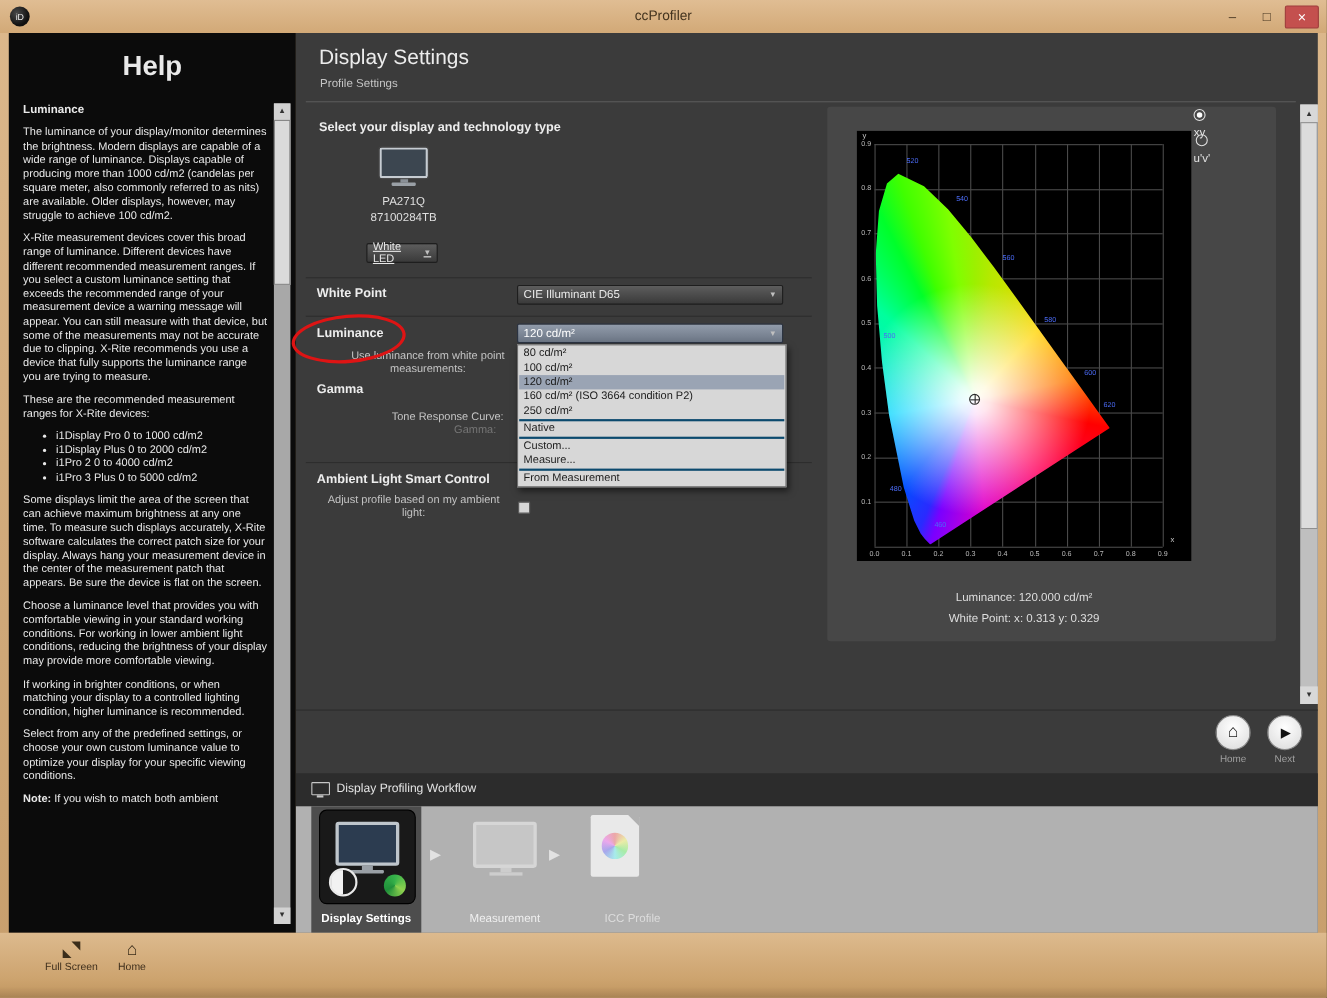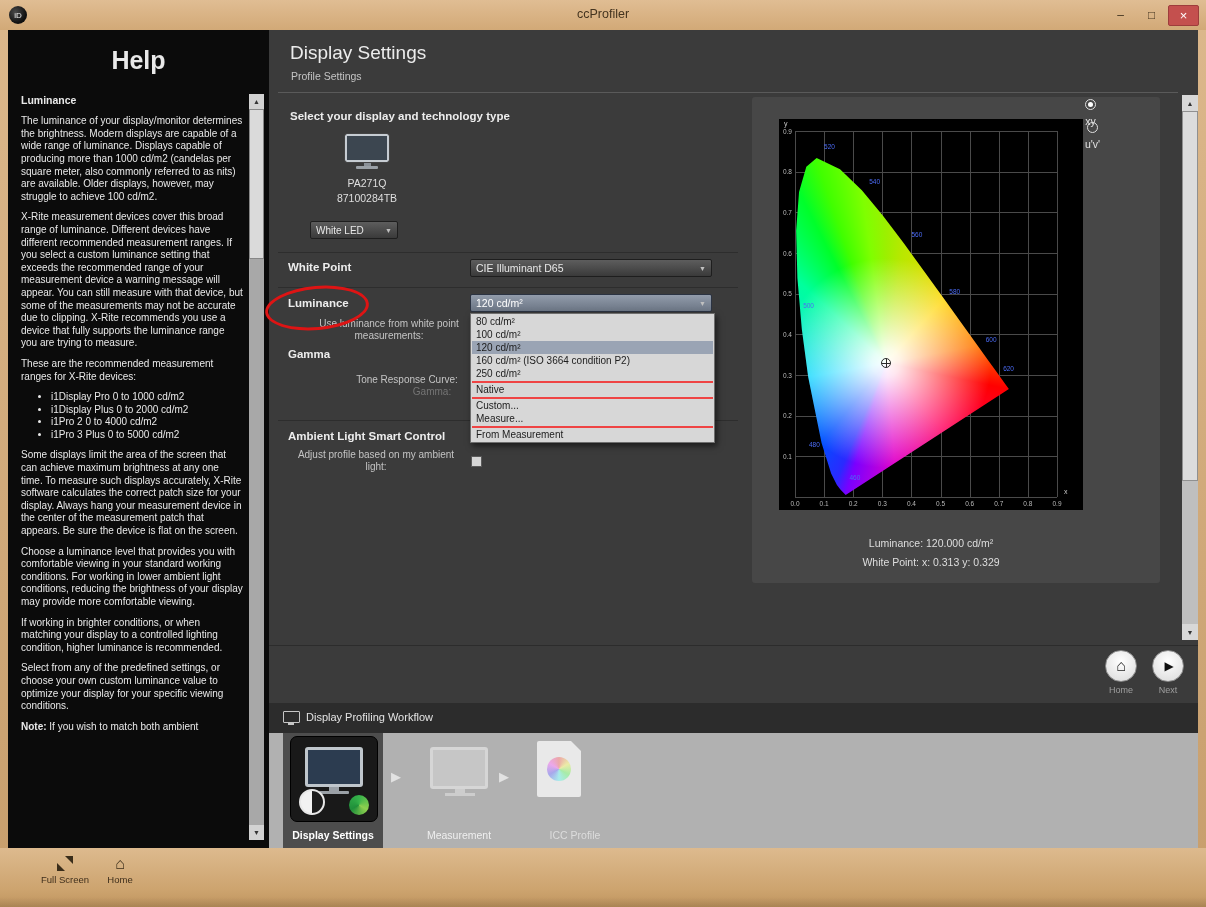--- a/index.html
+++ b/index.html
@@ -55,32 +55,32 @@
   .mi-neck{width:7px;height:4px;background:#8a9097;margin:0 auto;}
   .mi-base{width:22px;height:3px;background:#9aa0a6;margin:0 auto;border-radius:1px;}
   .display-name{font-size:10.5px;color:#dfdfdf;margin-top:5px;}
   .display-serial{font-size:10.5px;color:#dfdfdf;margin-top:3px;}
 
   .combo{position:absolute;height:18px;box-sizing:border-box;
          background:linear-gradient(#5d5d5d,#3a3a3a);border:1px solid #1e1e1e;border-radius:2px;
          color:#e8e8e8;font-size:10.5px;display:flex;align-items:center;
          justify-content:space-between;padding:0 5px;}
   .combo .caret{font-size:7px;color:#c0c0c0;margin-left:6px;}
-  .combo-tech{left:41px;top:191px;width:88px;font-size:10px;}
+  .combo-tech{left:64px;top:191px;width:65px;font-size:10px;text-decoration:underline;}
   .combo-wp{left:201px;top:229px;width:242px;}
   .combo-lum{left:201px;top:264px;width:242px;background:linear-gradient(#929cab,#6b7584);
              border-color:#2b3342;color:#fff;}
 
   .dropdown-list{position:absolute;left:201px;top:283px;width:245px;background:#d7d7d7;
                  border:1px solid #6e6e6e;box-shadow:2px 3px 6px rgba(0,0,0,.55);
                  z-index:40;padding:1px;box-sizing:border-box;}
   .dd-item{height:13px;line-height:13px;font-size:10px;color:#1c1c1c;padding:0 4px;
            white-space:nowrap;overflow:hidden;}
   .dd-selected{background:#9aa4b4;}
-  .dd-sep{border-top:2px solid #ef4444;margin-top:1px;}
+  .dd-sep{border-top:2px solid #0c4a6e;margin-top:1px;}
 
   .checkbox{position:absolute;left:202px;top:426px;width:11px;height:11px;background:#d6d6d6;
             border:1px solid #5a5a5a;border-radius:1px;box-sizing:border-box;}
 
   .annotation-ellipse{position:absolute;left:-4px;top:256px;width:98px;height:38px;
                       border:3px solid #de1414;border-radius:50%;transform:rotate(-5deg);
                       z-index:60;}
 
   
   .chart-panel{position:absolute;left:483px;top:67px;width:408px;height:486px;background:#474747;

